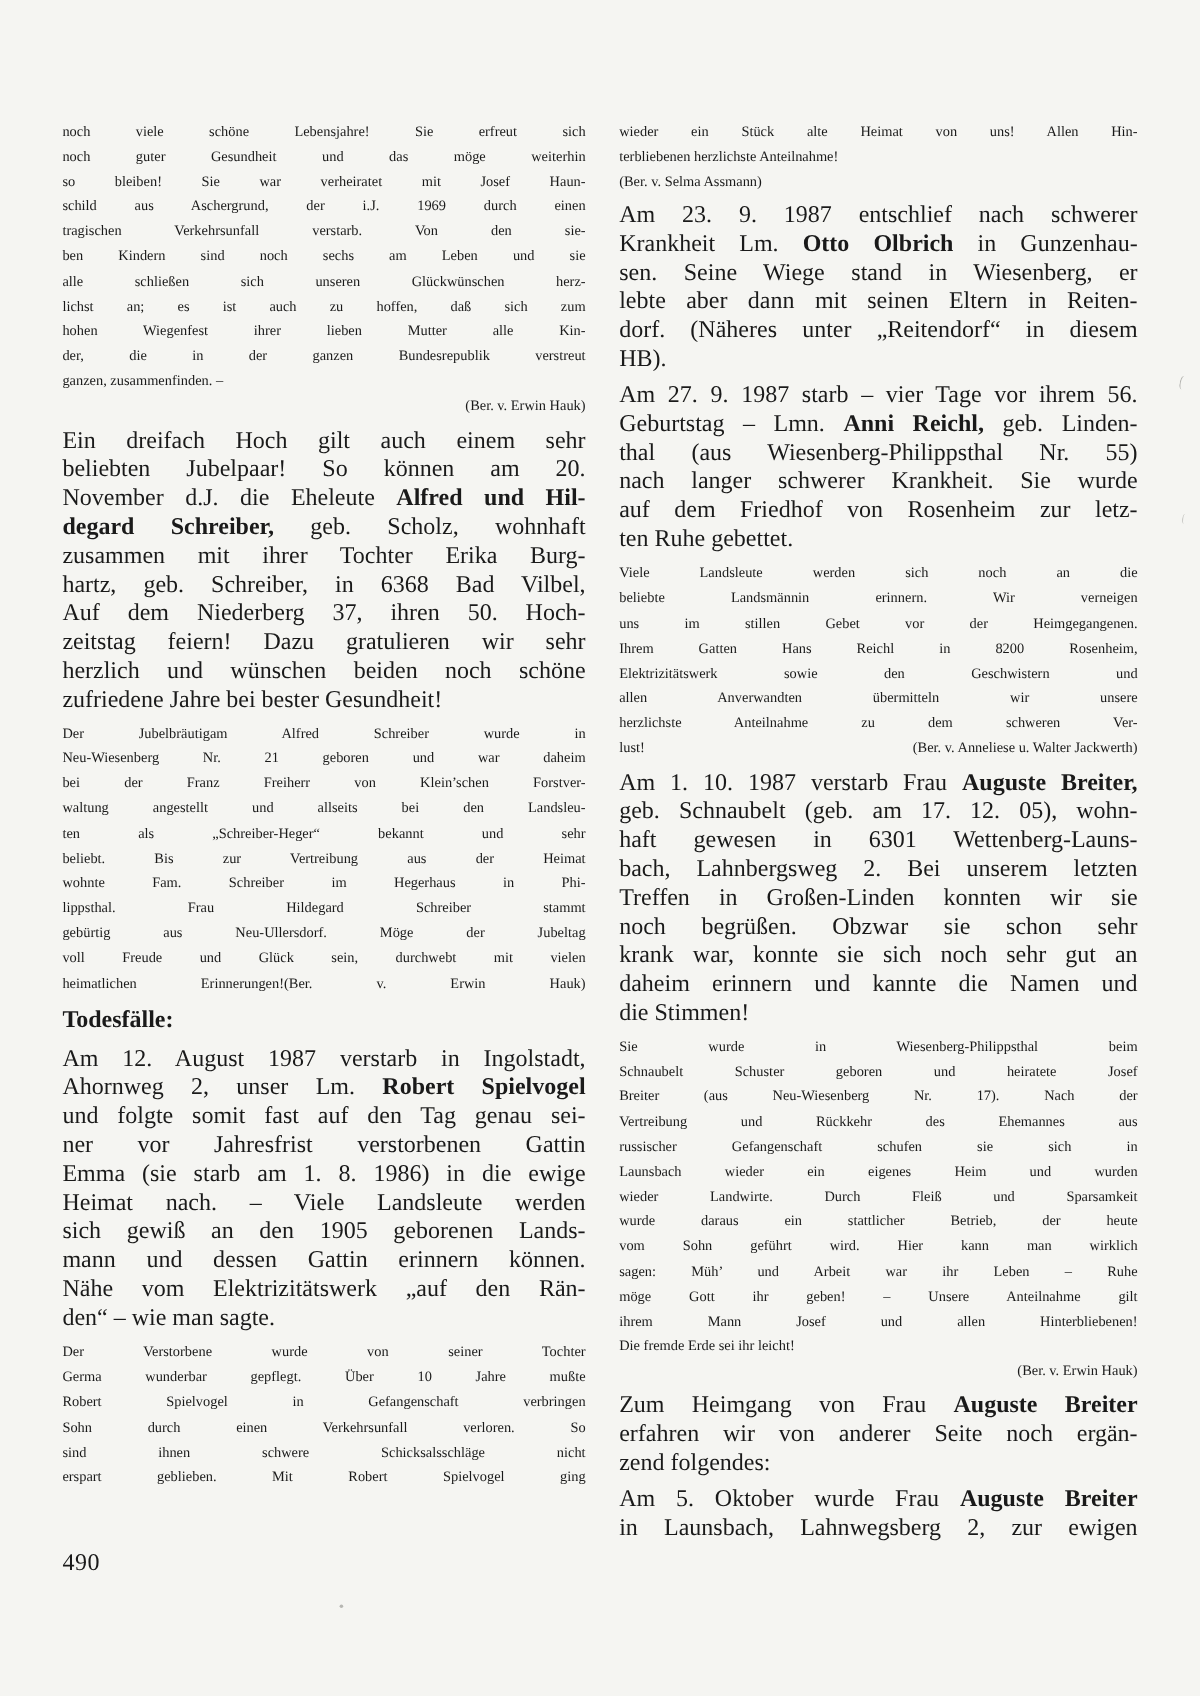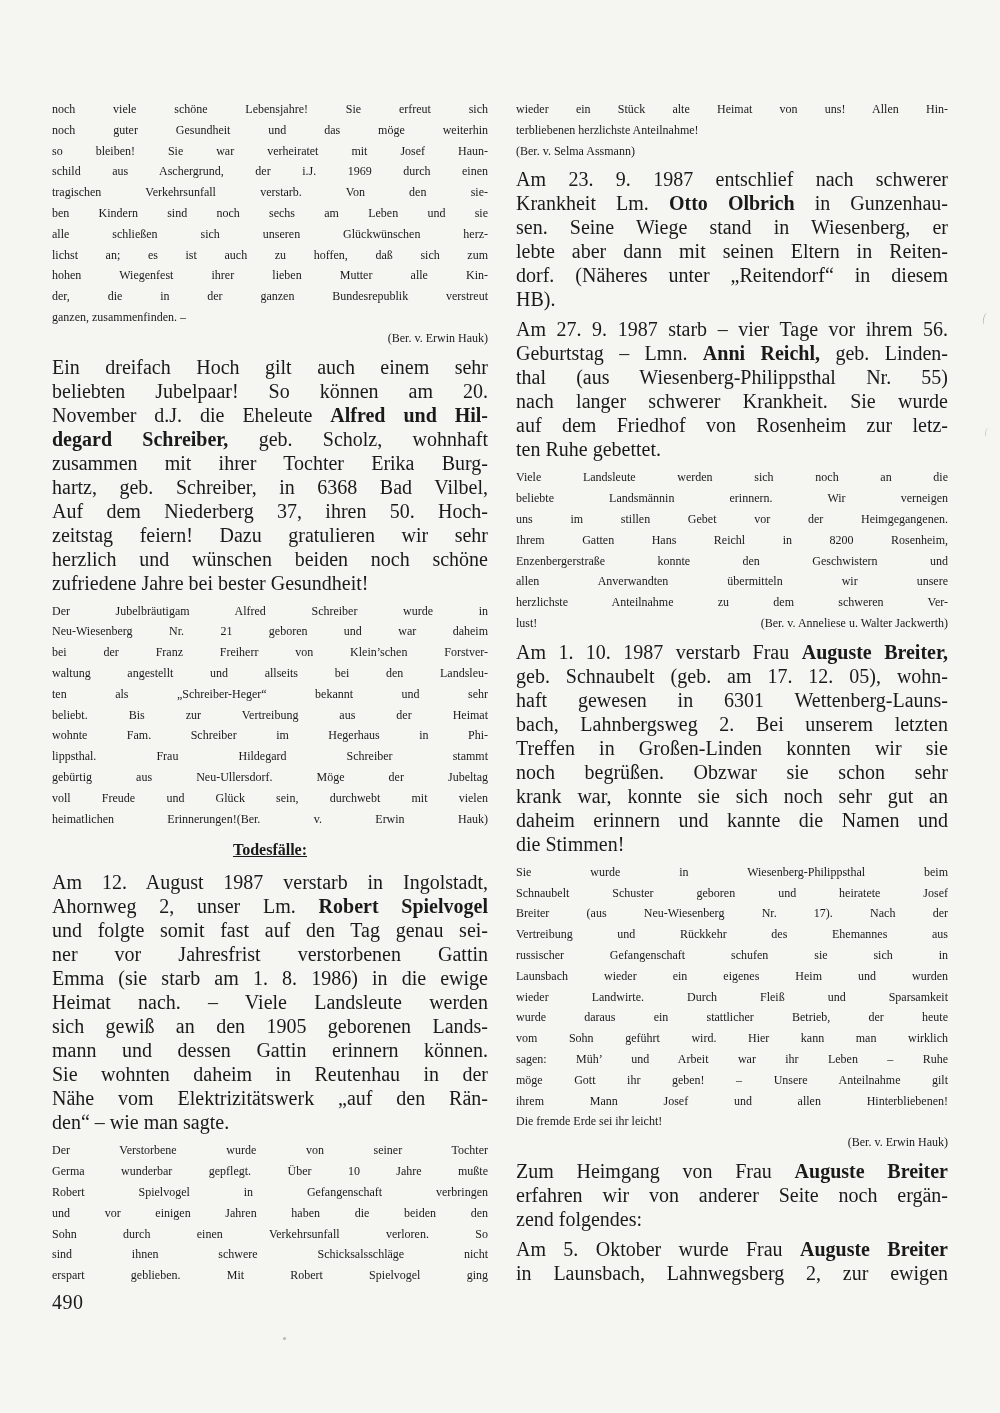--- a/index.html
+++ b/index.html
@@ -27,26 +27,25 @@
   .para.lg { font-size:20px; line-height:24.0px; }
 
   .line { text-align:justify; text-align-last:justify; text-justify:inter-word; }
   .line.l { text-align:center;  text-align-last:left; }
   .line.r { text-align:left; text-align-last:right; }
   .line.sb { display:flex; justify-content:space-between; align-items:flex-end; text-align-last:auto; }
 
   .b { font-weight:bold; }
 
   h2.heading {
-    font-size:16px;
+    font-size:20px;
     line-height:24px;
     font-weight:bold;
     margin:9px 0 8px 0;
-    text-align:center;
-    text-decoration:underline;
+    text-align:left;
   }
 
   .pagenum {
     position:absolute;
     left:52px; top:1291px;
     font-size:20px;
     letter-spacing:0.5px;
   }
 
   
@@ -104,29 +103,27 @@
         <h2 class="heading">Todesfälle:</h2>
         <div class="para lg">
           <div class="line j">Am 12. August 1987 verstarb in Ingolstadt,</div>
           <div class="line j"><span>Ahornweg 2, unser Lm. </span><span class="b">Robert Spielvogel</span></div>
           <div class="line j">und folgte somit fast auf den Tag genau sei-</div>
           <div class="line j">ner vor Jahresfrist verstorbenen Gattin</div>
           <div class="line j">Emma (sie starb am 1. 8. 1986) in die ewige</div>
           <div class="line j">Heimat nach. – Viele Landsleute werden</div>
           <div class="line j">sich gewiß an den 1905 geborenen Lands-</div>
           <div class="line j">mann und dessen Gattin erinnern können.</div>
-          <div class="line j">Sie wohnten daheim in Reutenhau in der</div>
           <div class="line j">Nähe vom Elektrizitätswerk „auf den Rän-</div>
           <div class="line l"><span>den“ – wie man sagte.</span></div>
         </div>
         <div class="para sm">
           <div class="line j">Der Verstorbene wurde von seiner Tochter</div>
           <div class="line j">Germa wunderbar gepflegt. Über 10 Jahre mußte</div>
           <div class="line j">Robert Spielvogel in Gefangenschaft verbringen</div>
-          <div class="line j">und vor einigen Jahren haben die beiden den</div>
           <div class="line j">Sohn durch einen Verkehrsunfall verloren. So</div>
           <div class="line j">sind ihnen schwere Schicksalsschläge nicht</div>
           <div class="line j">erspart geblieben. Mit Robert Spielvogel ging</div>
         </div>
       </div>
     <div class="col right">
         <div class="para sm">
           <div class="line j">wieder ein Stück alte Heimat von uns! Allen Hin-</div>
           <div class="line l"><span>terbliebenen herzlichste Anteilnahme!</span></div>
           <div class="line l"><span>(Ber. v. Selma Assmann)</span></div>
@@ -145,21 +142,21 @@
           <div class="line j">thal (aus Wiesenberg-Philippsthal Nr. 55)</div>
           <div class="line j">nach langer schwerer Krankheit. Sie wurde</div>
           <div class="line j">auf dem Friedhof von Rosenheim zur letz-</div>
           <div class="line l"><span>ten Ruhe gebettet.</span></div>
         </div>
         <div class="para sm">
           <div class="line j">Viele Landsleute werden sich noch an die</div>
           <div class="line j">beliebte Landsmännin erinnern. Wir verneigen</div>
           <div class="line j">uns im stillen Gebet vor der Heimgegangenen.</div>
           <div class="line j">Ihrem Gatten Hans Reichl in 8200 Rosenheim,</div>
-          <div class="line j">Enzenbergerstraße konnte den Geschwistern und</div>
+          <div class="line j">Elektrizitätswerk sowie den Geschwistern und</div>
           <div class="line j">allen Anverwandten übermitteln wir unsere</div>
           <div class="line j">herzlichste Anteilnahme zu dem schweren Ver-</div>
           <div class="line sb">
             <span><span>lust!</span></span>
             <span><span>(Ber. v. Anneliese u. Walter Jackwerth)</span></span>
           </div>
         </div>
         <div class="para lg">
           <div class="line j"><span>Am 1. 10. 1987 verstarb Frau </span><span class="b">Auguste Breiter,</span></div>
           <div class="line j">geb. Schnaubelt (geb. am 17. 12. 05), wohn-</div>

